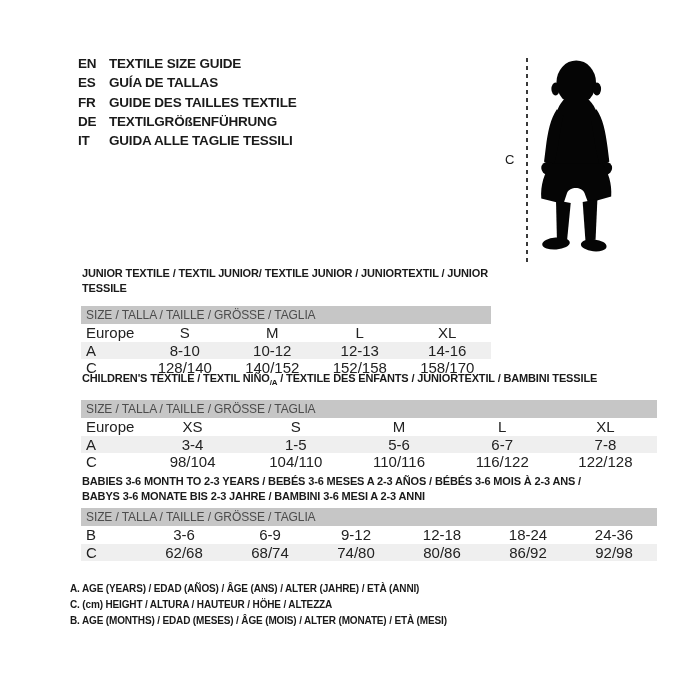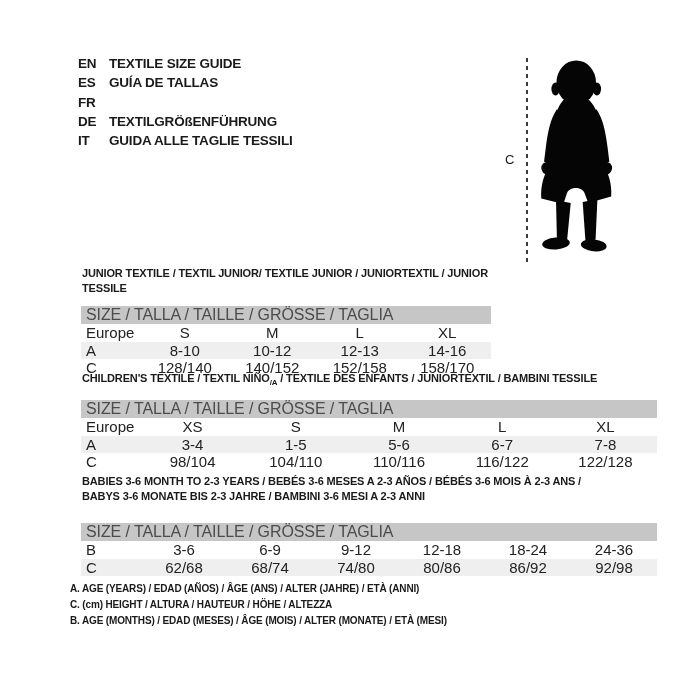--- a/index.html
+++ b/index.html
@@ -18,24 +18,24 @@
     background:repeating-linear-gradient(to bottom,#3a3a3a 0 4px,transparent 4px 8px);}
   .figure-label{position:absolute;left:505px;top:152px;font-size:13px;}
   .baby{position:absolute;left:533px;top:56px;width:92px;height:203px;}
 
   
   .size-table{position:absolute;left:81px;}
   .t0{top:266px;width:410px;}
   .t1{top:371px;width:576px;}
   .t2{top:474px;width:576px;}
   .table-title{font-weight:bold;font-size:11px;line-height:15px;letter-spacing:-0.15px;margin:0 0 10px 1px;}
-  .t2 .table-title{margin-bottom:19px;}
+  .t2 .table-title{margin-bottom:4px;}
   .table-title .sub{font-size:8px;vertical-align:sub;}
   .header-bar{height:18px;line-height:18px;padding-left:5px;box-sizing:border-box;
-    background:#c6c6c6;color:#4c4c4c;font-size:16px;letter-spacing:-0.1px;}
+    background:#c6c6c6;color:#4c4c4c;font-size:12px;letter-spacing:-0.1px;}
   .trow{display:flex;height:17.5px;line-height:17.5px;font-size:15px;color:#222222;}
   .trow.shaded{background:#efefef;}
   .tlabel{width:60px;padding-left:5px;box-sizing:border-box;}
   .tcell{flex:1;text-align:center;}
 
   
   .footnotes{position:absolute;left:70px;top:581px;font-weight:bold;font-size:10px;
     line-height:16.2px;letter-spacing:-0.15px;}
 </style>
 </head>
@@ -47,20 +47,21 @@
       <div class="lang-row">
         <span class="lang-code">EN</span>
         <span class="lang-label">TEXTILE SIZE GUIDE</span>
       </div>
       <div class="lang-row">
         <span class="lang-code">ES</span>
         <span class="lang-label">GUÍA DE TALLAS</span>
       </div>
       <div class="lang-row">
         <span class="lang-code">FR</span>
+        <span class="lang-label">GUIDE DES TAILLES TEXTILE</span>
       </div>
       <div class="lang-row">
         <span class="lang-code">DE</span>
         <span class="lang-label">TEXTILGRÖßENFÜHRUNG</span>
       </div>
       <div class="lang-row">
         <span class="lang-code">IT</span>
         <span class="lang-label">GUIDA ALLE TAGLIE TESSILI</span>
       </div>
     </div>

